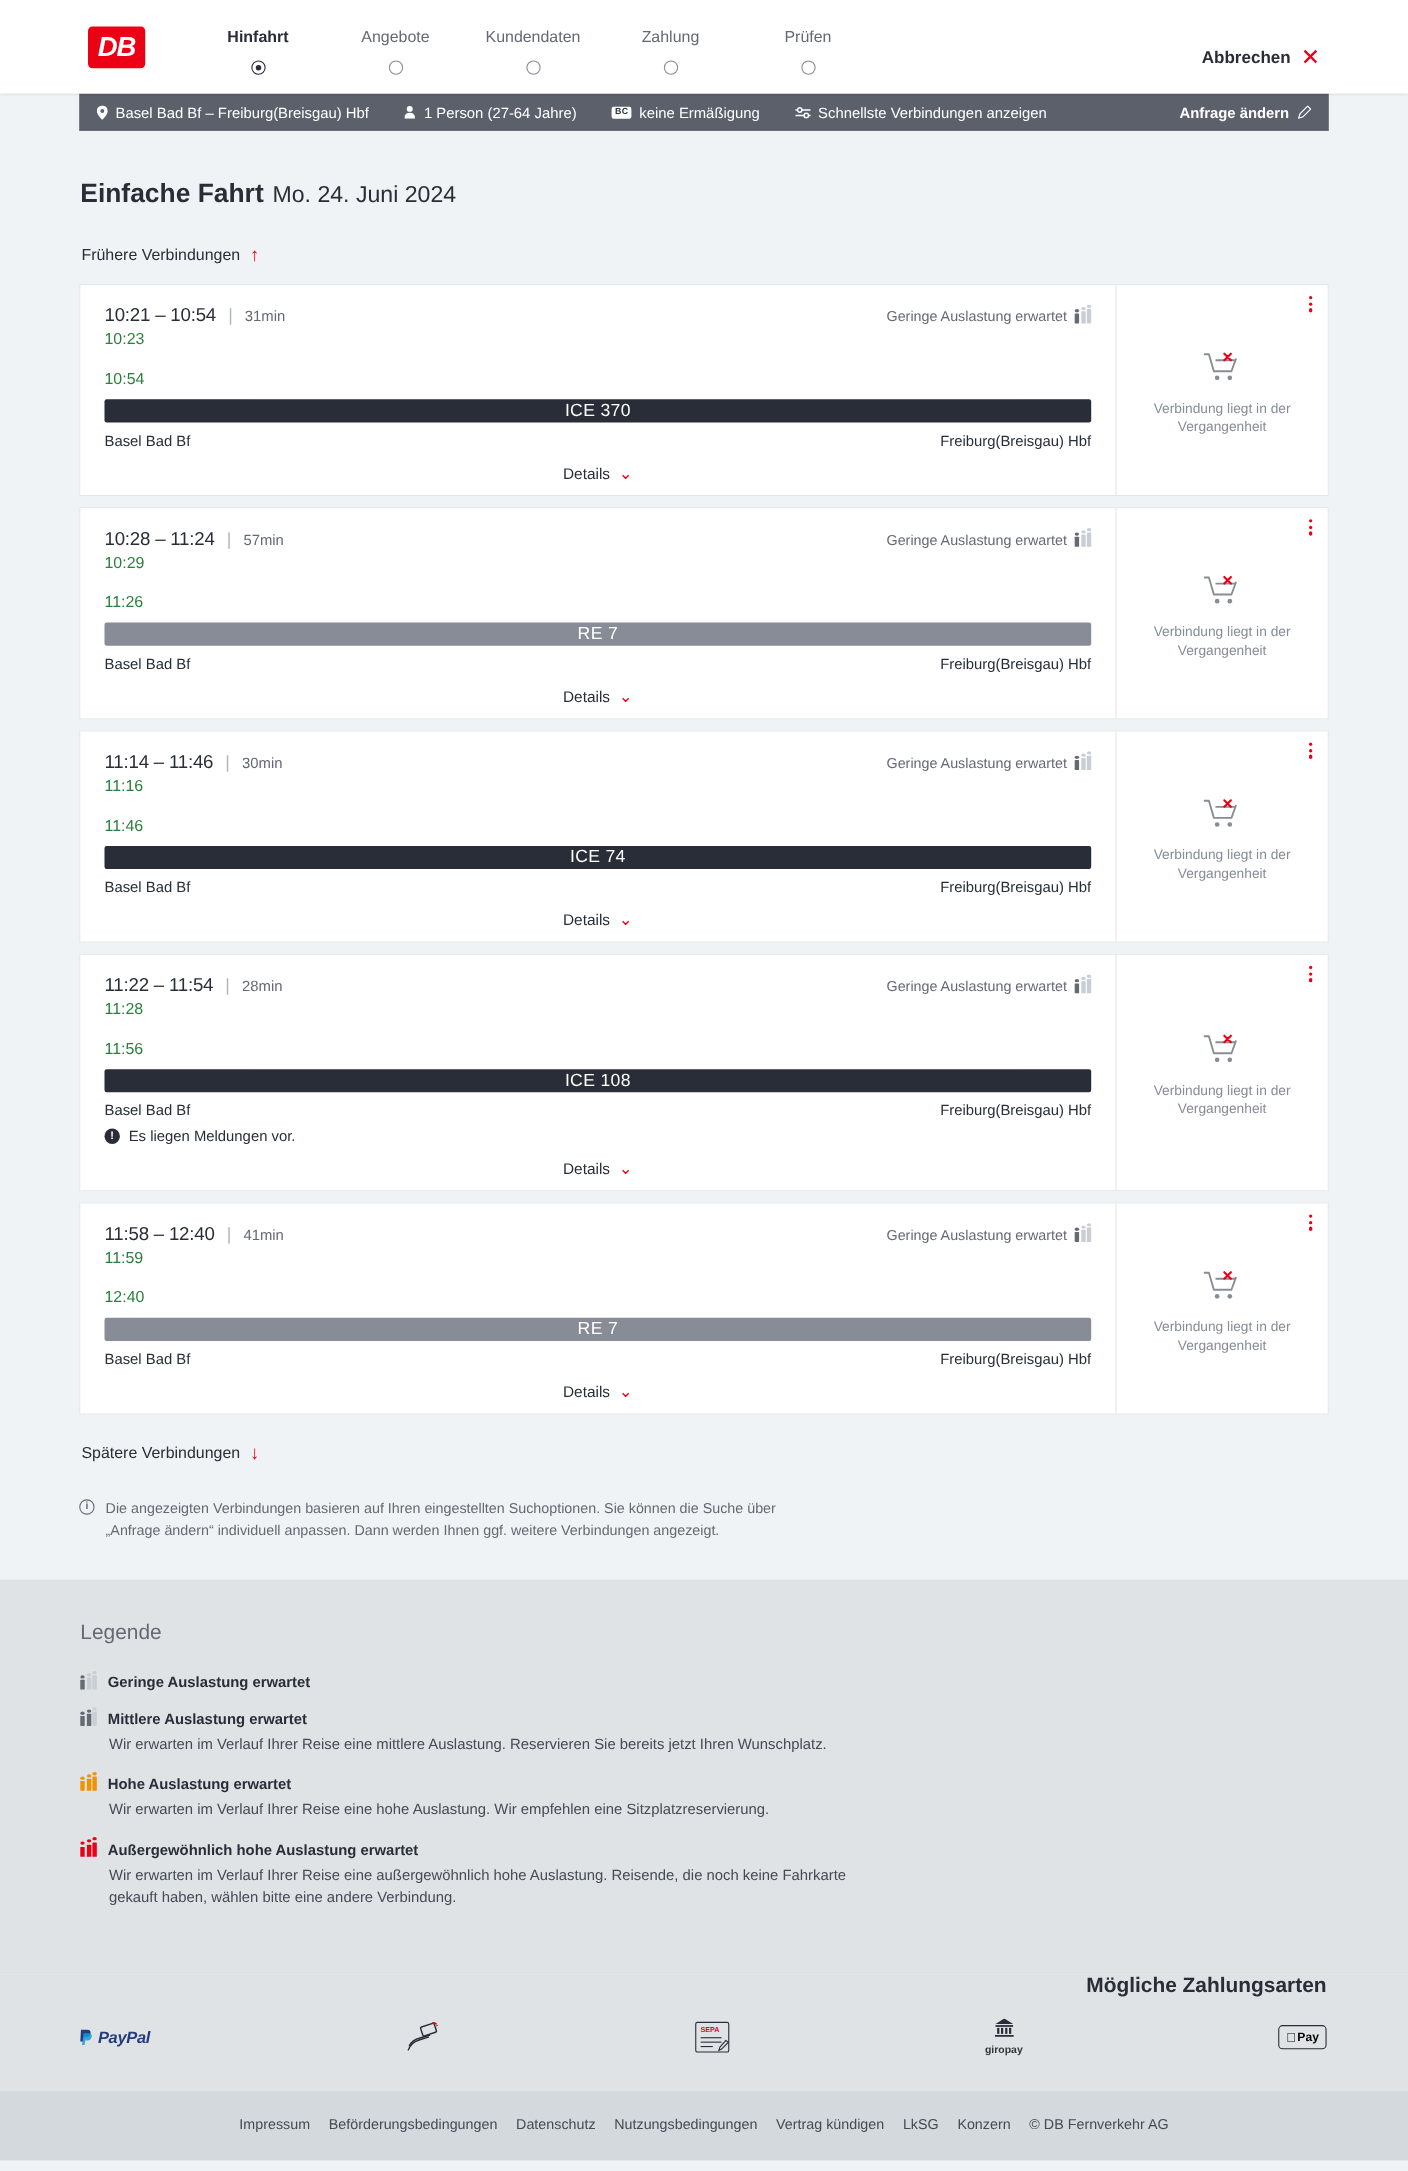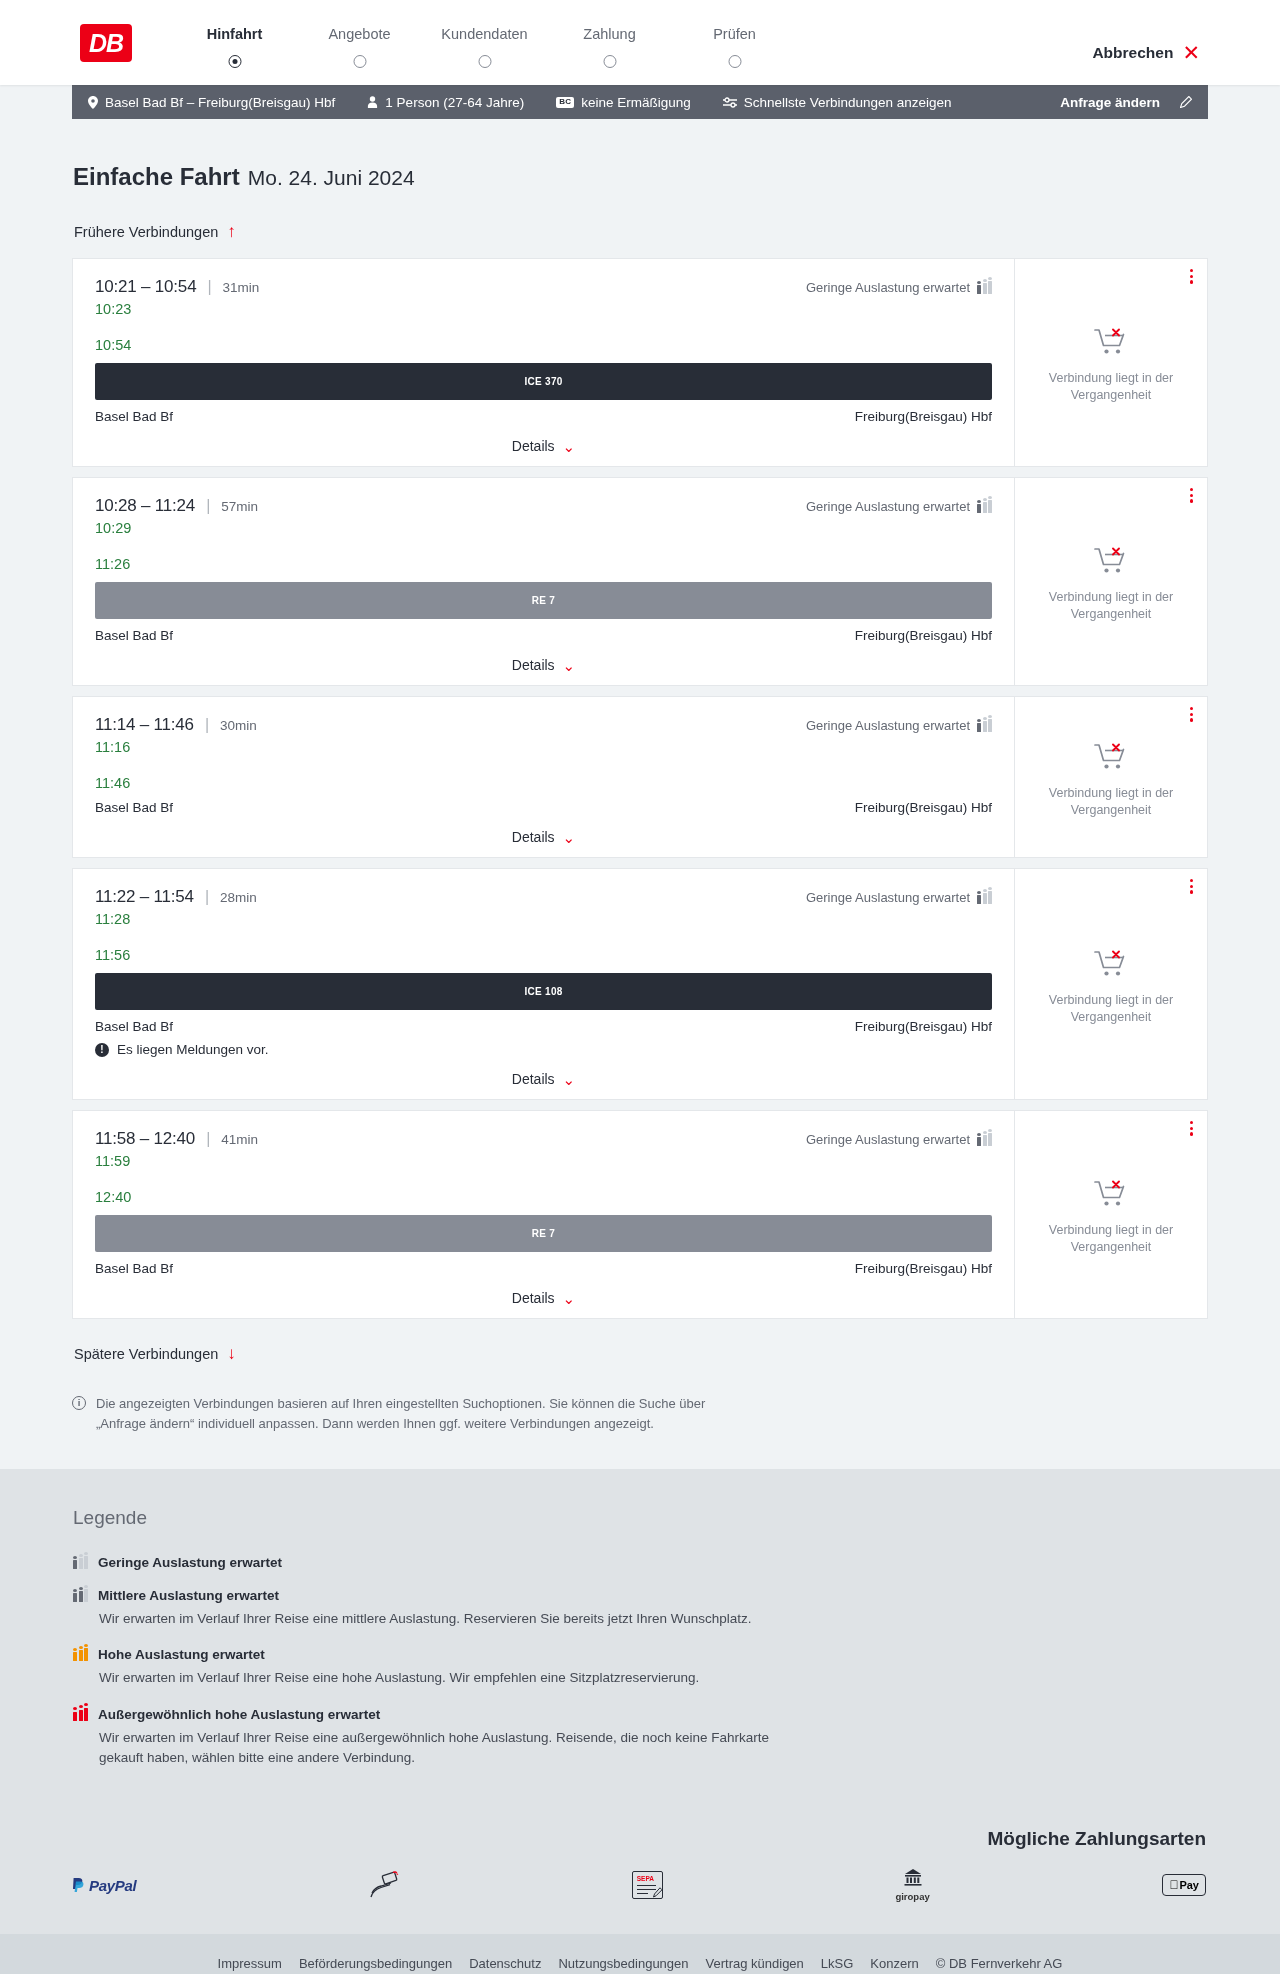--- a/index.html
+++ b/index.html
@@ -91,21 +91,21 @@
     background: #5b606b;
     color: #fff;
     height: 34px;
     display: flex; align-items: center;
     padding: 0 16px;
     font-size: 13.5px;
   }
   .crit-item { display: flex; align-items: center; gap: 7px; margin-right: 32px; white-space: nowrap; }
   .crit-item svg { flex: none; }
   .crit-spacer { margin-left: auto; }
-  .crit-edit { display: flex; align-items: center; gap: 20px; font-weight: 600; cursor: pointer; }
+  .crit-edit { display: flex; align-items: center; gap: 8px; font-weight: 600; cursor: pointer; }
   .bc-badge {
     background: #fff; color: #282d37; font-size: 8px; font-weight: bold;
     border-radius: 2px; padding: 1.5px 3px; line-height: 1;
     letter-spacing: .2px;
   }
 
   
   .main {
     width: 1136px; margin: 0 auto;
     padding-top: 44px;
@@ -147,23 +147,23 @@
   .occ {
     margin-left: auto; display: flex; align-items: center; gap: 7px;
     font-size: 13px; color: #646973;
   }
   .row-times-actual {
     margin-top: 4px; display: flex; gap: 20px;
     color: #2a7f3e; font-size: 14.5px; flex-direction: column;
   }
   .train-badge {
     margin-top: 10px;
-    height: 37px;
+    height: 21px;
     display: flex; align-items: center; justify-content: center;
-    color: #fff; font-size: 10px; font-weight: bold;
+    color: #fff; font-size: 16px; font-weight: normal;
     letter-spacing: .3px;
     border-radius: 2px;
   }
   .train-badge.ice { background: #282d37; }
   .train-badge.re  { background: #878c96; }
   .row-stations {
     margin-top: 9px;
     display: flex; justify-content: space-between;
     font-size: 13.5px; color: #282d37;
   }
@@ -440,20 +440,23 @@
                 <span class="bar b1" style="background:#646973"></span>
                 <span class="bar b2" style="background:#c9ced4"></span>
                 <span class="bar b3" style="background:#c9ced4"></span>
               </span>
             </span>
           </div>
           <div class="row-times-actual">
             <span>11:16</span>
             <span>11:46</span>
           </div>
+          <div class="train-badge ice">
+            <span>ICE 74</span>
+          </div>
           <div class="row-stations">
             <span>Basel Bad Bf</span>
             <span>Freiburg(Breisgau) Hbf</span>
           </div>
           <div class="row-details">
             <span>Details</span>
             <span class="chev">⌄</span>
           </div>
         </div>
         <div class="conn-right">

